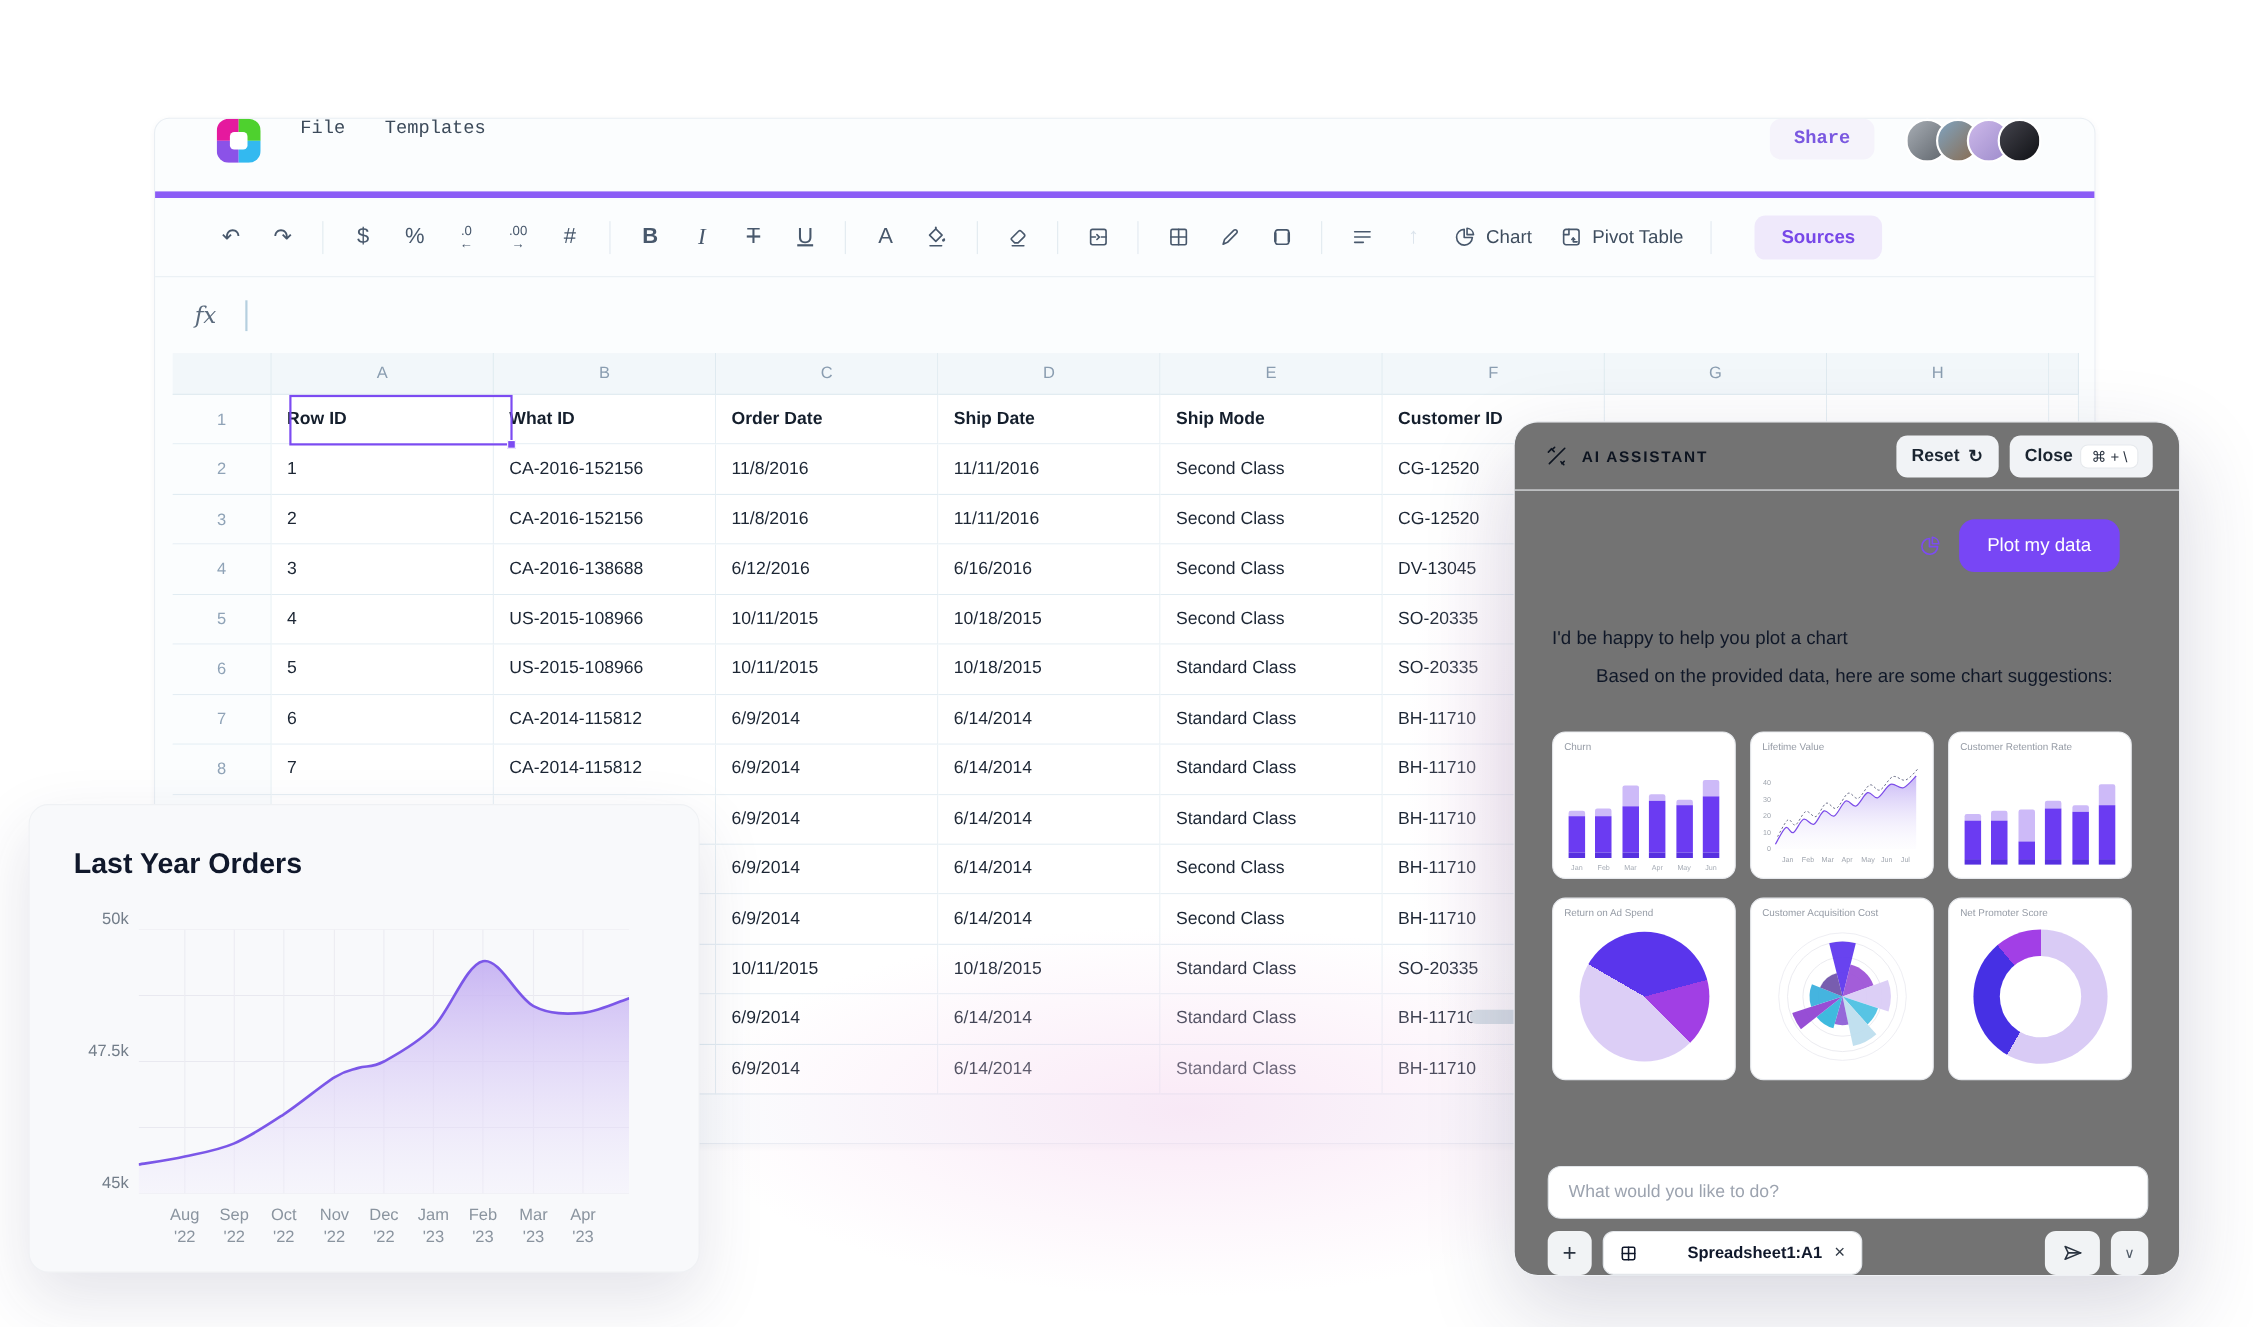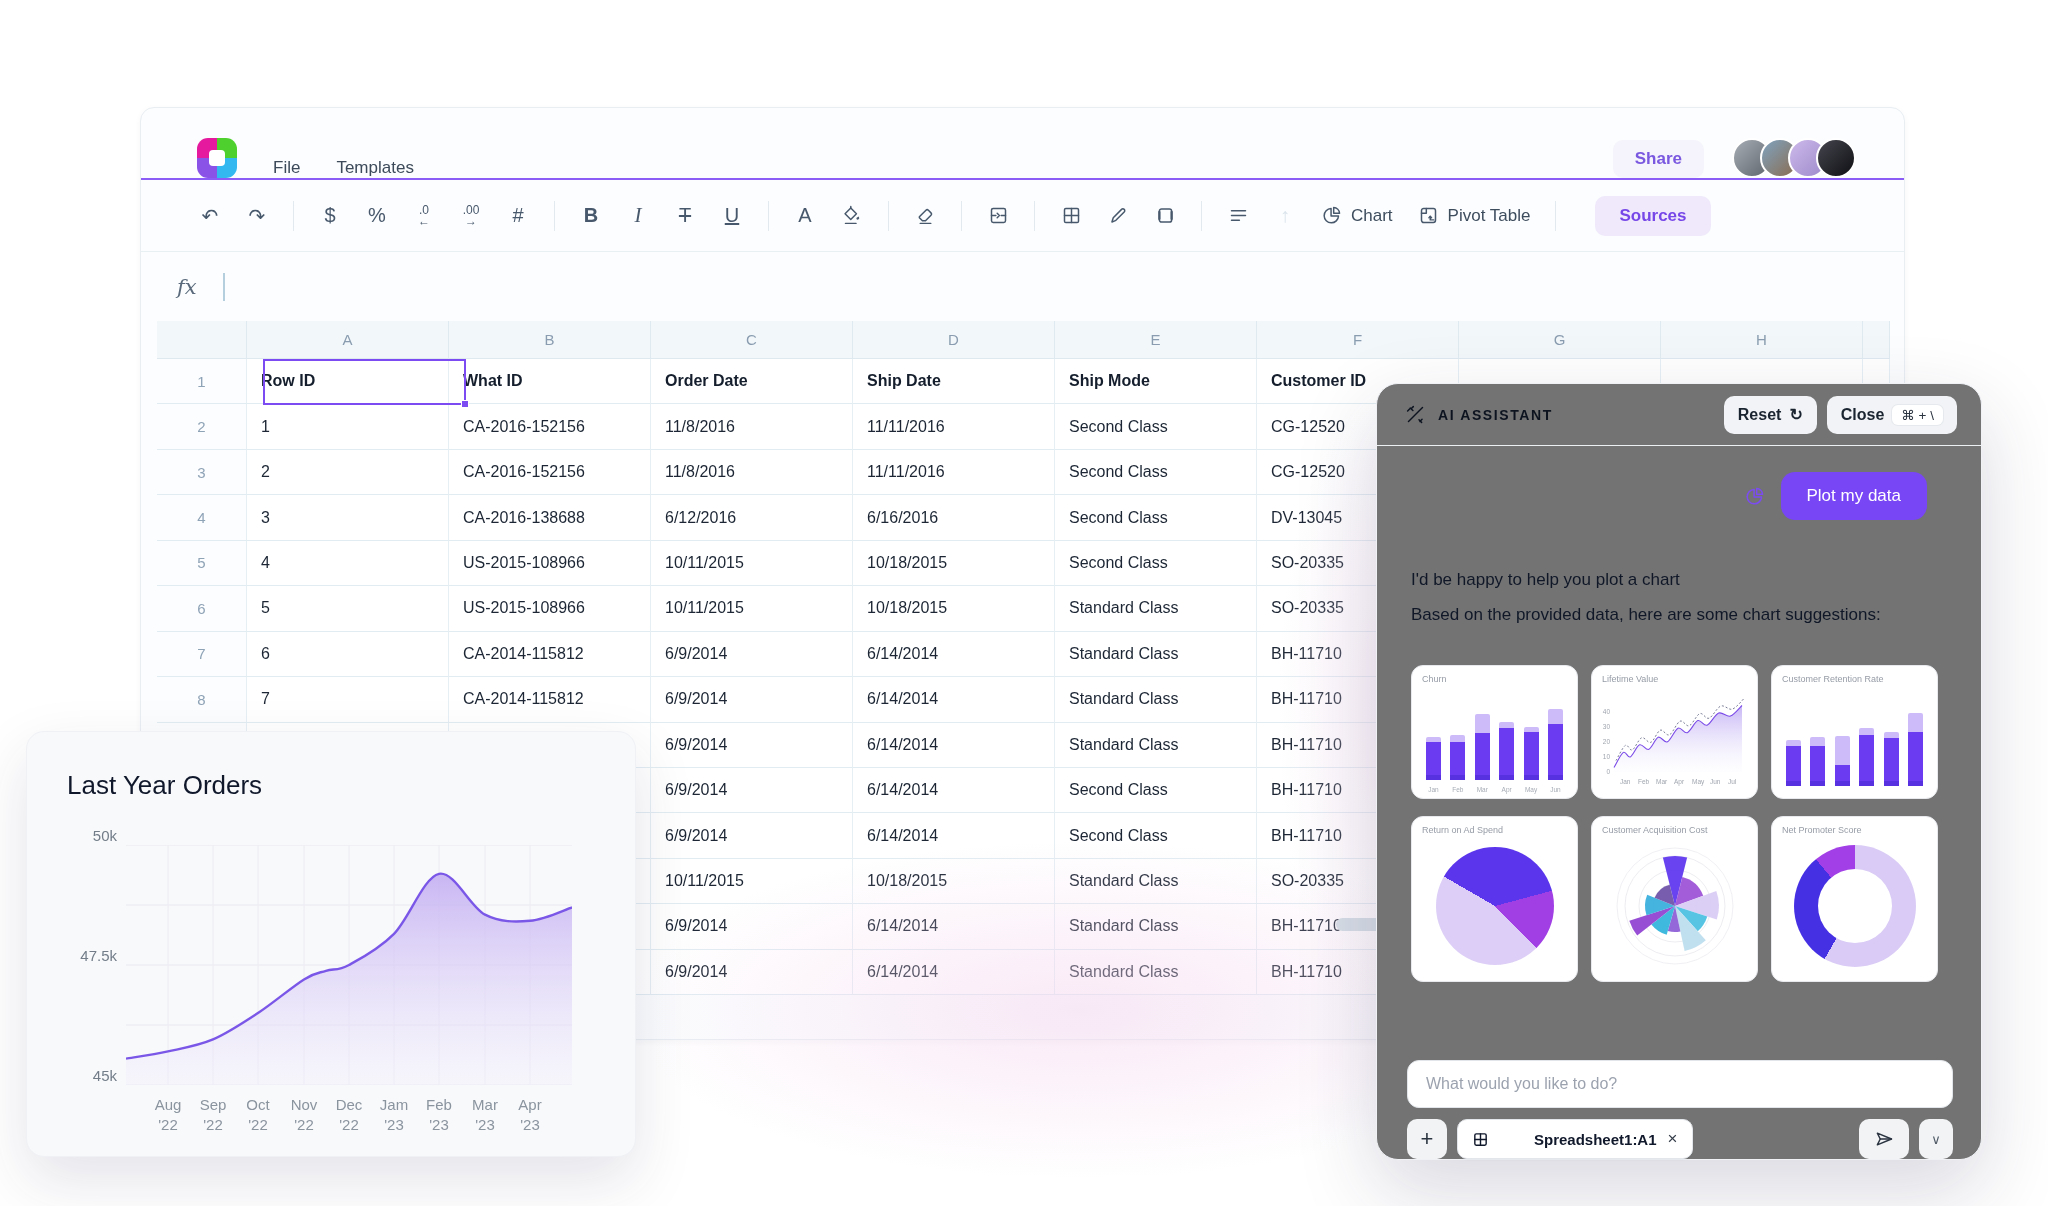--- a/index.html
+++ b/index.html
@@ -6,21 +6,21 @@
   html,body { width:2048px; height:1206px; background:#ffffff; overflow:hidden;
     font-family:"Liberation Sans", sans-serif; color:#1c2634; }
 
   
   #window { position:absolute; left:140px; top:107px; width:1765px; height:933px;
     background:#fbfdfe; border:1px solid #e9eef3; border-radius:14px;
     box-shadow:0 2px 6px rgba(30,50,80,.04); }
 
   
   #menubar { position:absolute; left:0; top:0; width:100%; height:72px;
-    display:flex; align-items:flex-end; padding:0 48px 0 56px; border-bottom:2px solid #8b5cf6; }
+    display:flex; align-items:flex-start; padding:0 48px 0 56px; border-bottom:6px solid #8b5cf6;font-family:Liberation Mono, monospace; }
   #logo { width:40px; height:40px; border-radius:11px; overflow:hidden; position:relative;
     display:grid; grid-template:1fr 1fr / 1fr 1fr; }
   #logo .q1{background:#e5199e;} #logo .q2{background:#4ed12e;}
   #logo .q3{background:#8b52e8;} #logo .q4{background:#33b9f0;}
   #logo .core { position:absolute; left:12px; top:12px; width:16px; height:16px;
     background:#fff; border-radius:4px; }
   .menu-item { font-size:17px; color:#3c4a5a; margin-left:36px; cursor:default; }
   #menubar .spacer { flex:1; }
   .share-btn { background:#f5f3fb; color:#7a58e0; font-size:17px; font-weight:600;
     padding:9px 22px; border-radius:10px; margin-right:28px; }
@@ -69,41 +69,41 @@
     background:#7c4bf2; border:1.5px solid #fff; }
   #scroll-thumb { position:absolute; left:1336px; top:918px; width:92px; height:13px;
     background:#d7dde6; border-radius:7px; z-index:6; }
 
   .glow { position:absolute; pointer-events:none; z-index:5; }
 
   
   #orders-card { position:absolute; left:26px; top:731px; width:610px; height:426px;
     background:#f8f9fb; border:1px solid #eff1f4; border-radius:18px; z-index:10;
     box-shadow:0 24px 60px rgba(45,45,90,.13); }
-  #orders-title { position:absolute; left:40px; top:38px; font-size:26px; font-weight:400; color:#10182b; }
+  #orders-title { position:absolute; left:40px; top:38px; font-size:26px; font-weight:700; color:#10182b; }
   .ylab { position:absolute; width:62px; text-align:right; font-size:15px; color:#727d89; }
   .xlab { position:absolute; width:60px; text-align:center; font-size:15px; line-height:20px; color:#8a949f; top:363px; }
   #orders-plot { position:absolute; left:99px; top:113px; }
 
   
   #ai-panel { position:absolute; left:1376px; top:383px; width:606px; height:777px;
     background:#737373; border:1px solid #eff1f5; border-radius:22px; z-index:11;
     box-shadow:0 30px 80px rgba(40,40,85,.18); }
   #ai-header { position:absolute; left:0; top:0; width:100%; height:62px;
     display:flex; align-items:center; padding:0 24px 0 28px; border-bottom:1px solid #edf0f3; }
   #ai-title { font-size:14px; font-weight:700; letter-spacing:1.6px; color:#0d1420; margin-left:12px; flex:1; }
   .hbtn { display:flex; align-items:center; gap:8px; background:#f1f3f6; border-radius:10px;
     height:38px; padding:0 14px; font-size:16px; font-weight:600; color:#1a2430; margin-left:10px; }
   .kbd { background:#fff; border-radius:6px; padding:2px 9px; font-size:13.5px; font-weight:400;
     color:#2a3340; box-shadow:0 0 0 1px #e6e9ed; }
   #user-row { position:absolute; right:54px; top:88px; display:flex; align-items:center; gap:16px; }
   #plot-bubble { background:#7846f5; color:#fff; font-size:17px; font-weight:500;
     padding:14px 26px; border-radius:14px; }
   .ai-msg { position:absolute; left:34px; font-size:17px; color:#101828; }
-  #msg1 { top:186px; } #msg2 { top:221px; }
+  #msg1 { top:186px; } #msg2 { top:221px;margin-left:40px; }
   #cards { position:absolute; left:34px; top:281px; display:grid;
     grid-template-columns:repeat(3,167px); grid-template-rows:134px 166px; gap:17px 13px; }
   .sug-card { background:#fff; border:1px solid #e7e9ed; border-radius:12px; position:relative; overflow:hidden; }
   .sug-label { position:absolute; left:10px; top:8px; font-size:9px; color:#969ca6; z-index:2; }
   .mini-bars { position:absolute; left:14px; right:14px; bottom:18px; height:84px;
     display:flex; align-items:flex-end; justify-content:space-between; }
   .mini-bars.nolab { bottom:12px; }
   .bar-stack { width:15px; display:flex; flex-direction:column; }
   .bar-top { border-radius:2px 2px 0 0; }
   .bar-base { height:5px; }

